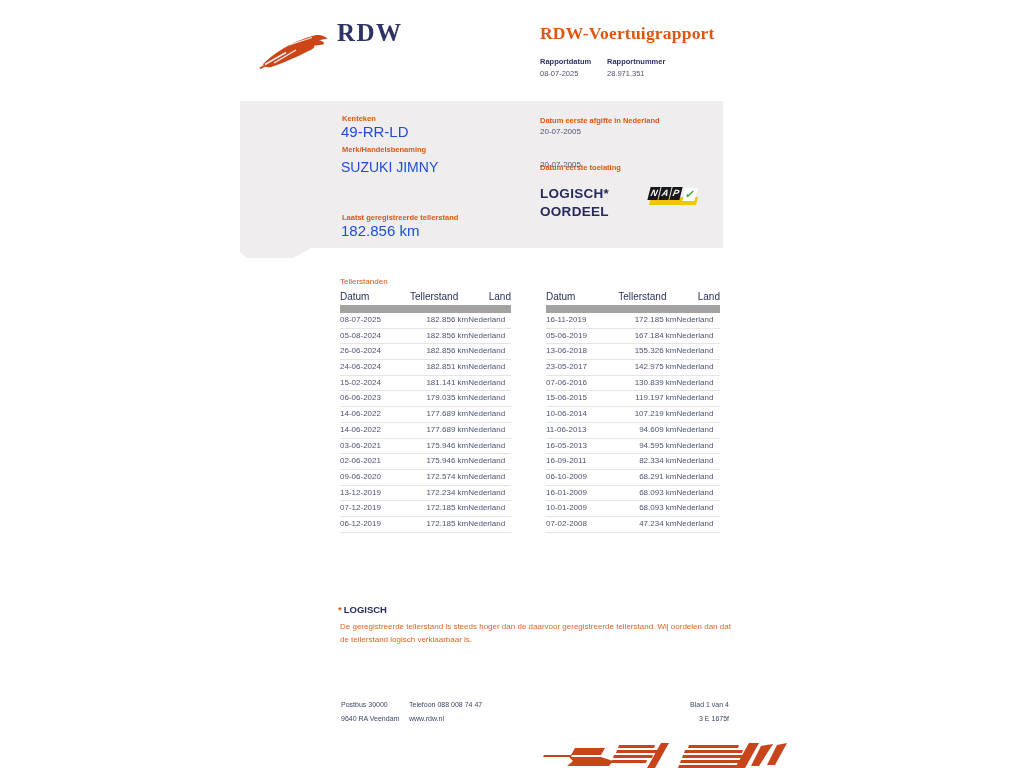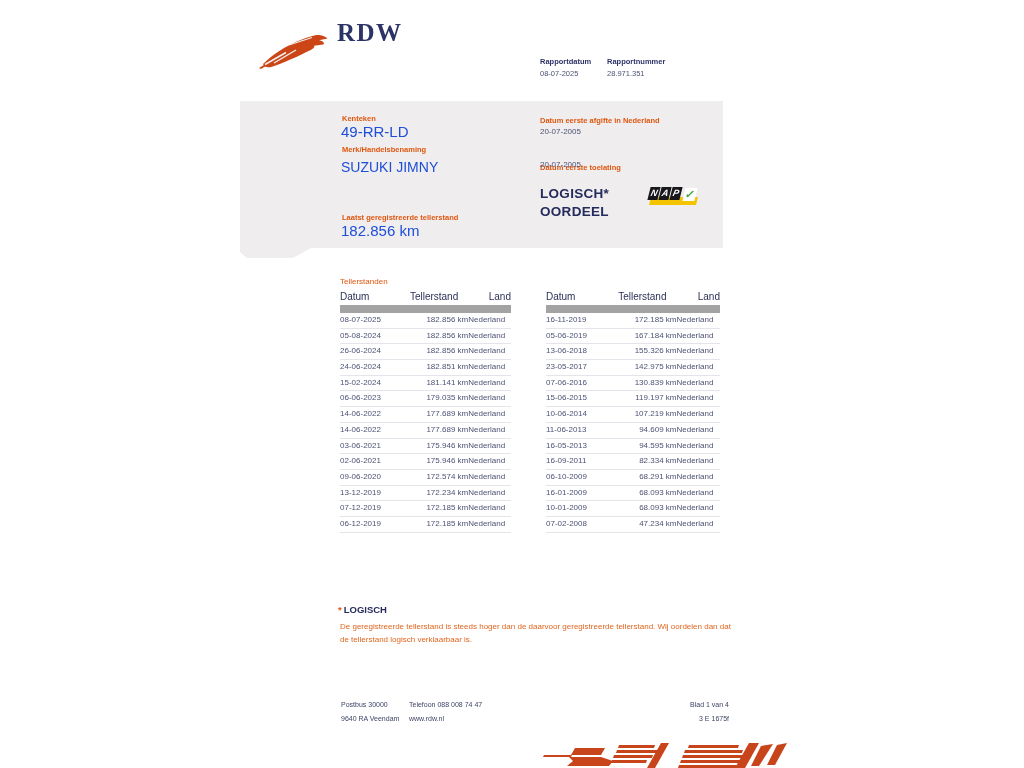--- a/index.html
+++ b/index.html
@@ -67,20 +67,21 @@
 <div class="page">
 
   <svg class="eagle" viewBox="0 0 76 46">
     <path fill="#CC4517" d="M3 42 L17 33.5 L19 34.5 L5 43 Z"></path>
     <path fill="#CC4517" d="M7 38 C16 29 30 20 42 15 C52 11 59 8.5 63 9 C67 9.5 70.5 11 71.5 12.5 L63 14.2 C67 15 69.4 17 67.2 18.6 L58 19.8 C59.2 21.2 57 23.2 53 24.8 C43 30 27 37.2 16 40.8 C11 42.2 8 40.6 7 38 Z"></path>
     <path stroke="#EFEDED" stroke-width="1.6" fill="none" d="M9 38.5 L30 26.5"></path>
     <path stroke="#EFEDED" stroke-width="1.4" fill="none" d="M18 37 L40 24"></path>
     <path stroke="#EFEDED" stroke-width="1.3" fill="none" d="M33 19 L56 11.5"></path>
   </svg>
   <div class="wordmark">RDW</div>
+  <div class="report-title">RDW-Voertuigrapport</div>
   <div class="meta-label" style="left:540px;top:57px;">Rapportdatum</div>
   <div class="meta-label" style="left:607px;top:57px;">Rapportnummer</div>
   <div class="meta-value" style="left:540px;top:69px;">08-07-2025</div>
   <div class="meta-value" style="left:607px;top:69px;">28.971.351</div>
 
   <div class="panel">
     <div class="lbl" style="left:102px;top:13px;">Kenteken</div>
     <div class="val-lg" style="left:101px;top:22px;">49-RR-LD</div>
     <div class="lbl" style="left:102px;top:44px;">Merk/Handelsbenaming</div>
     <div class="val-lg" style="left:101px;top:58px;font-size:14px;">SUZUKI JIMNY</div>

